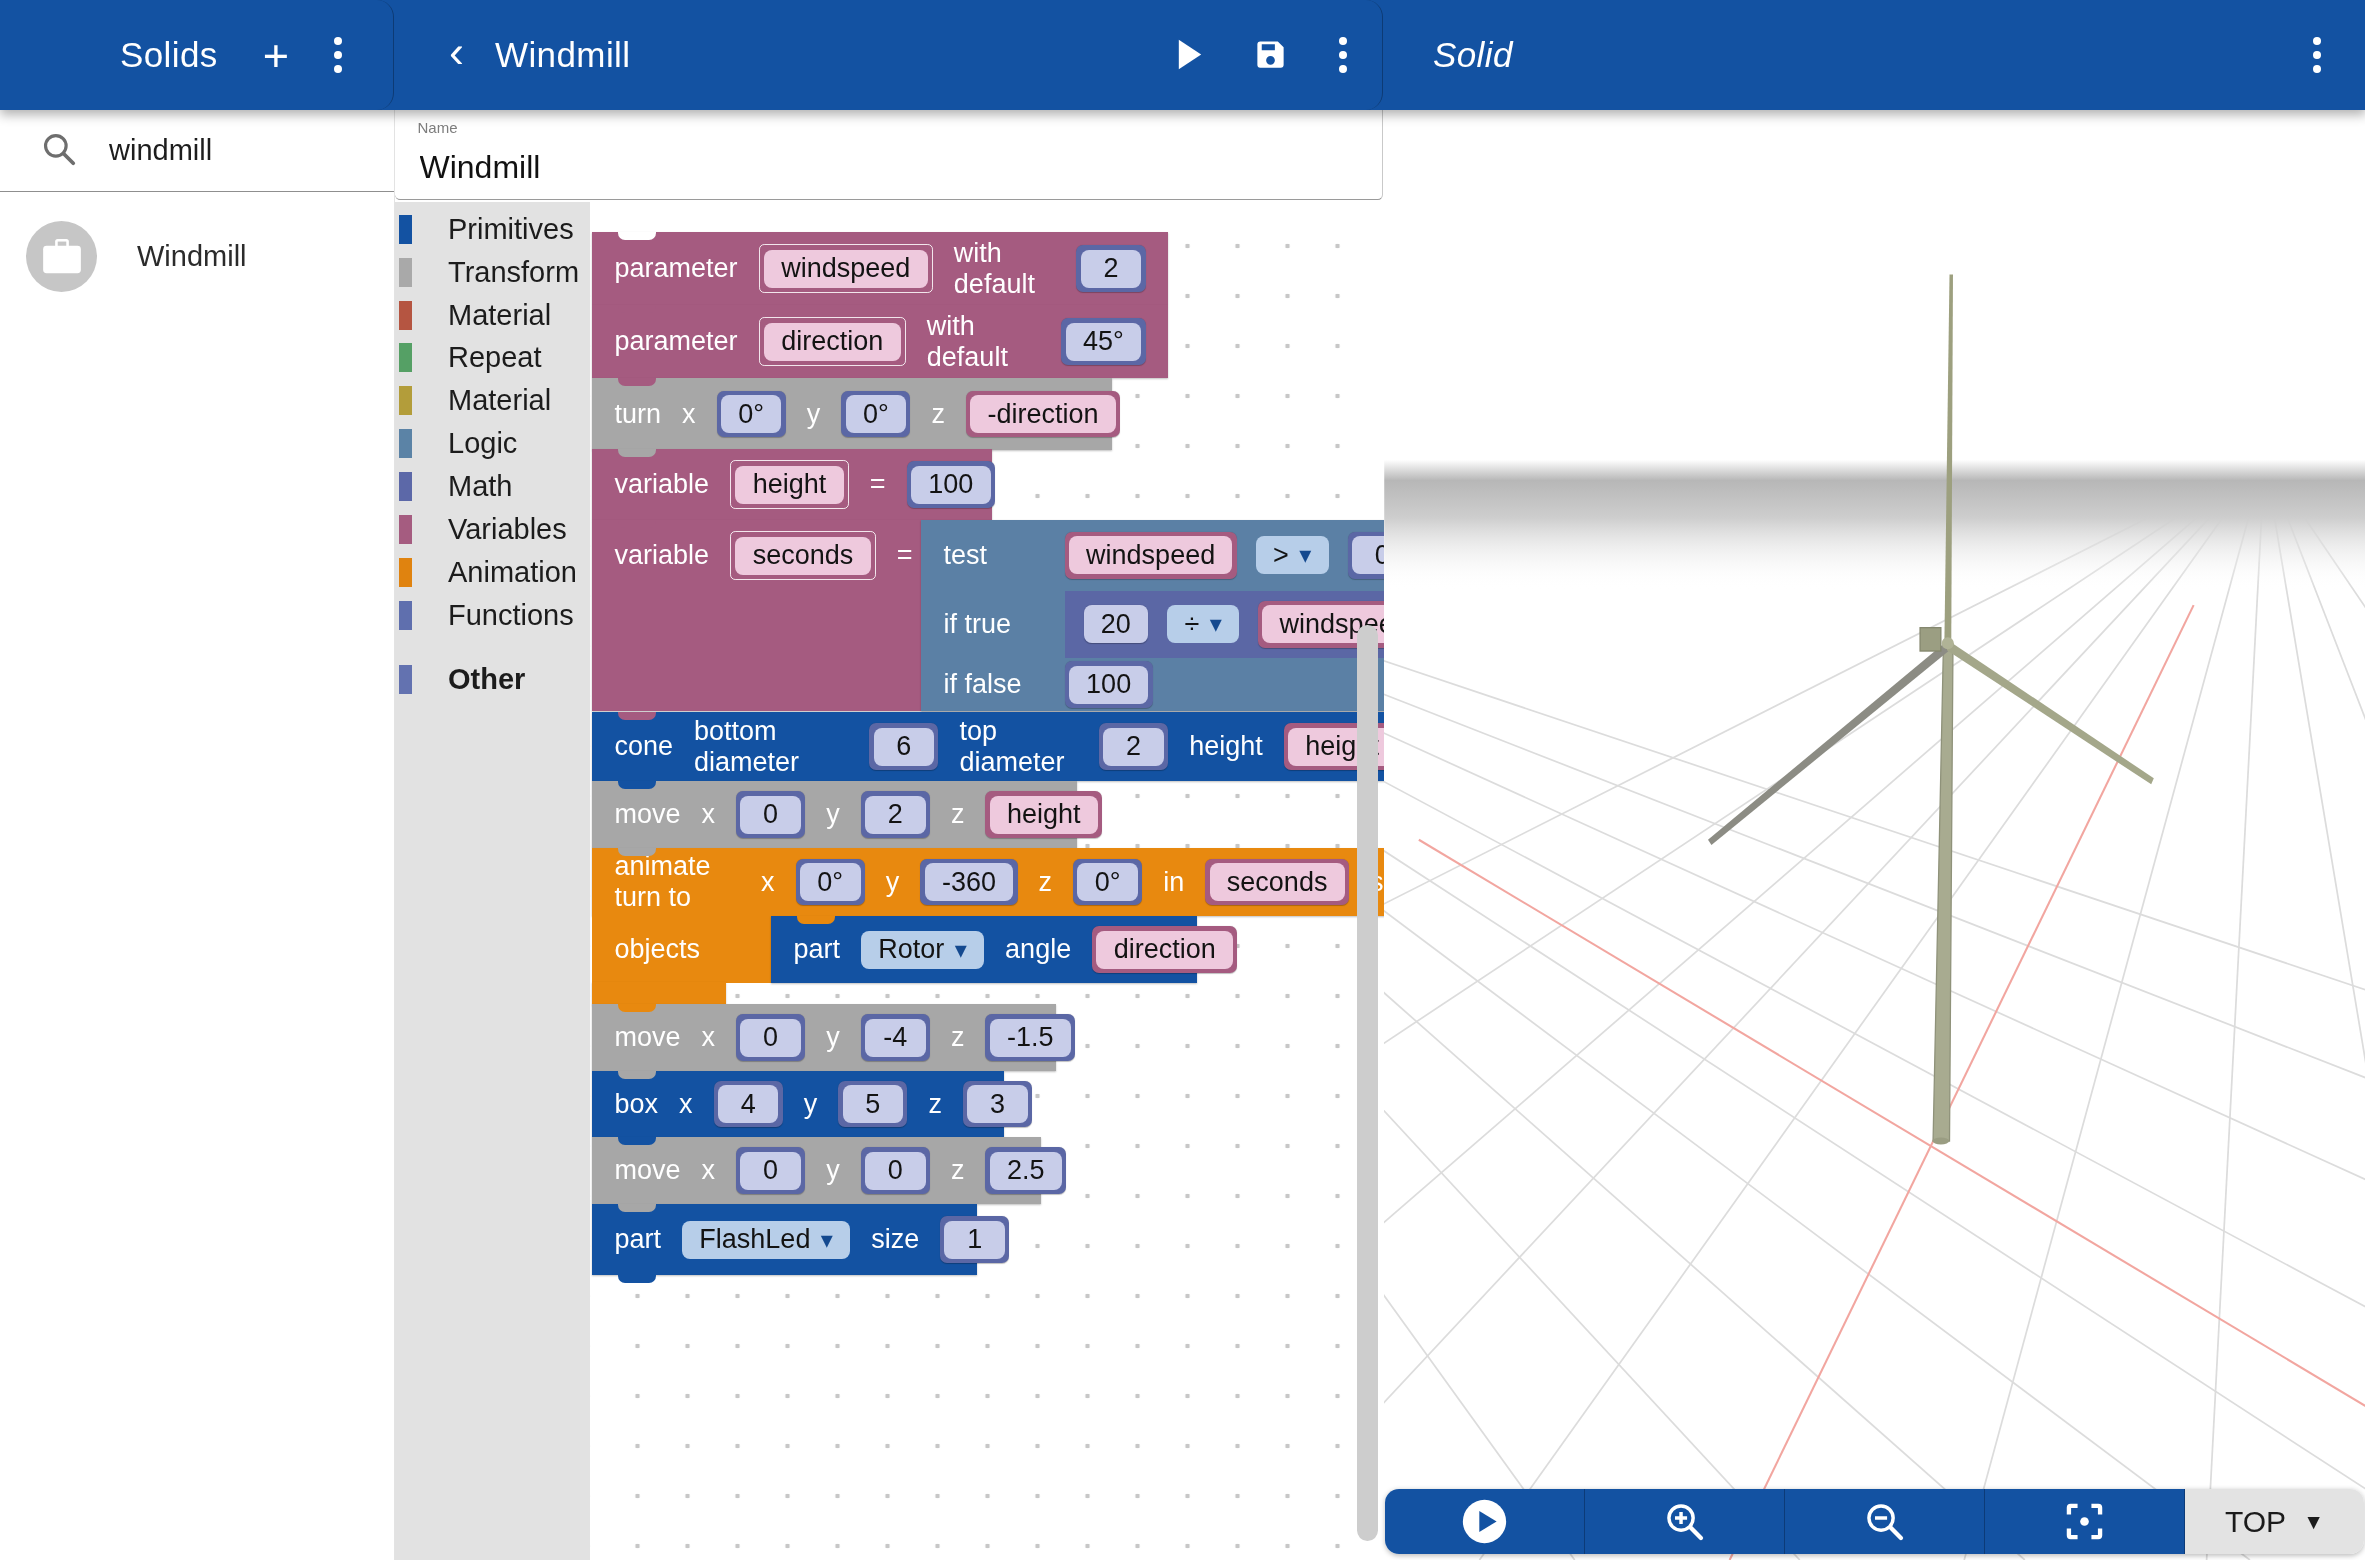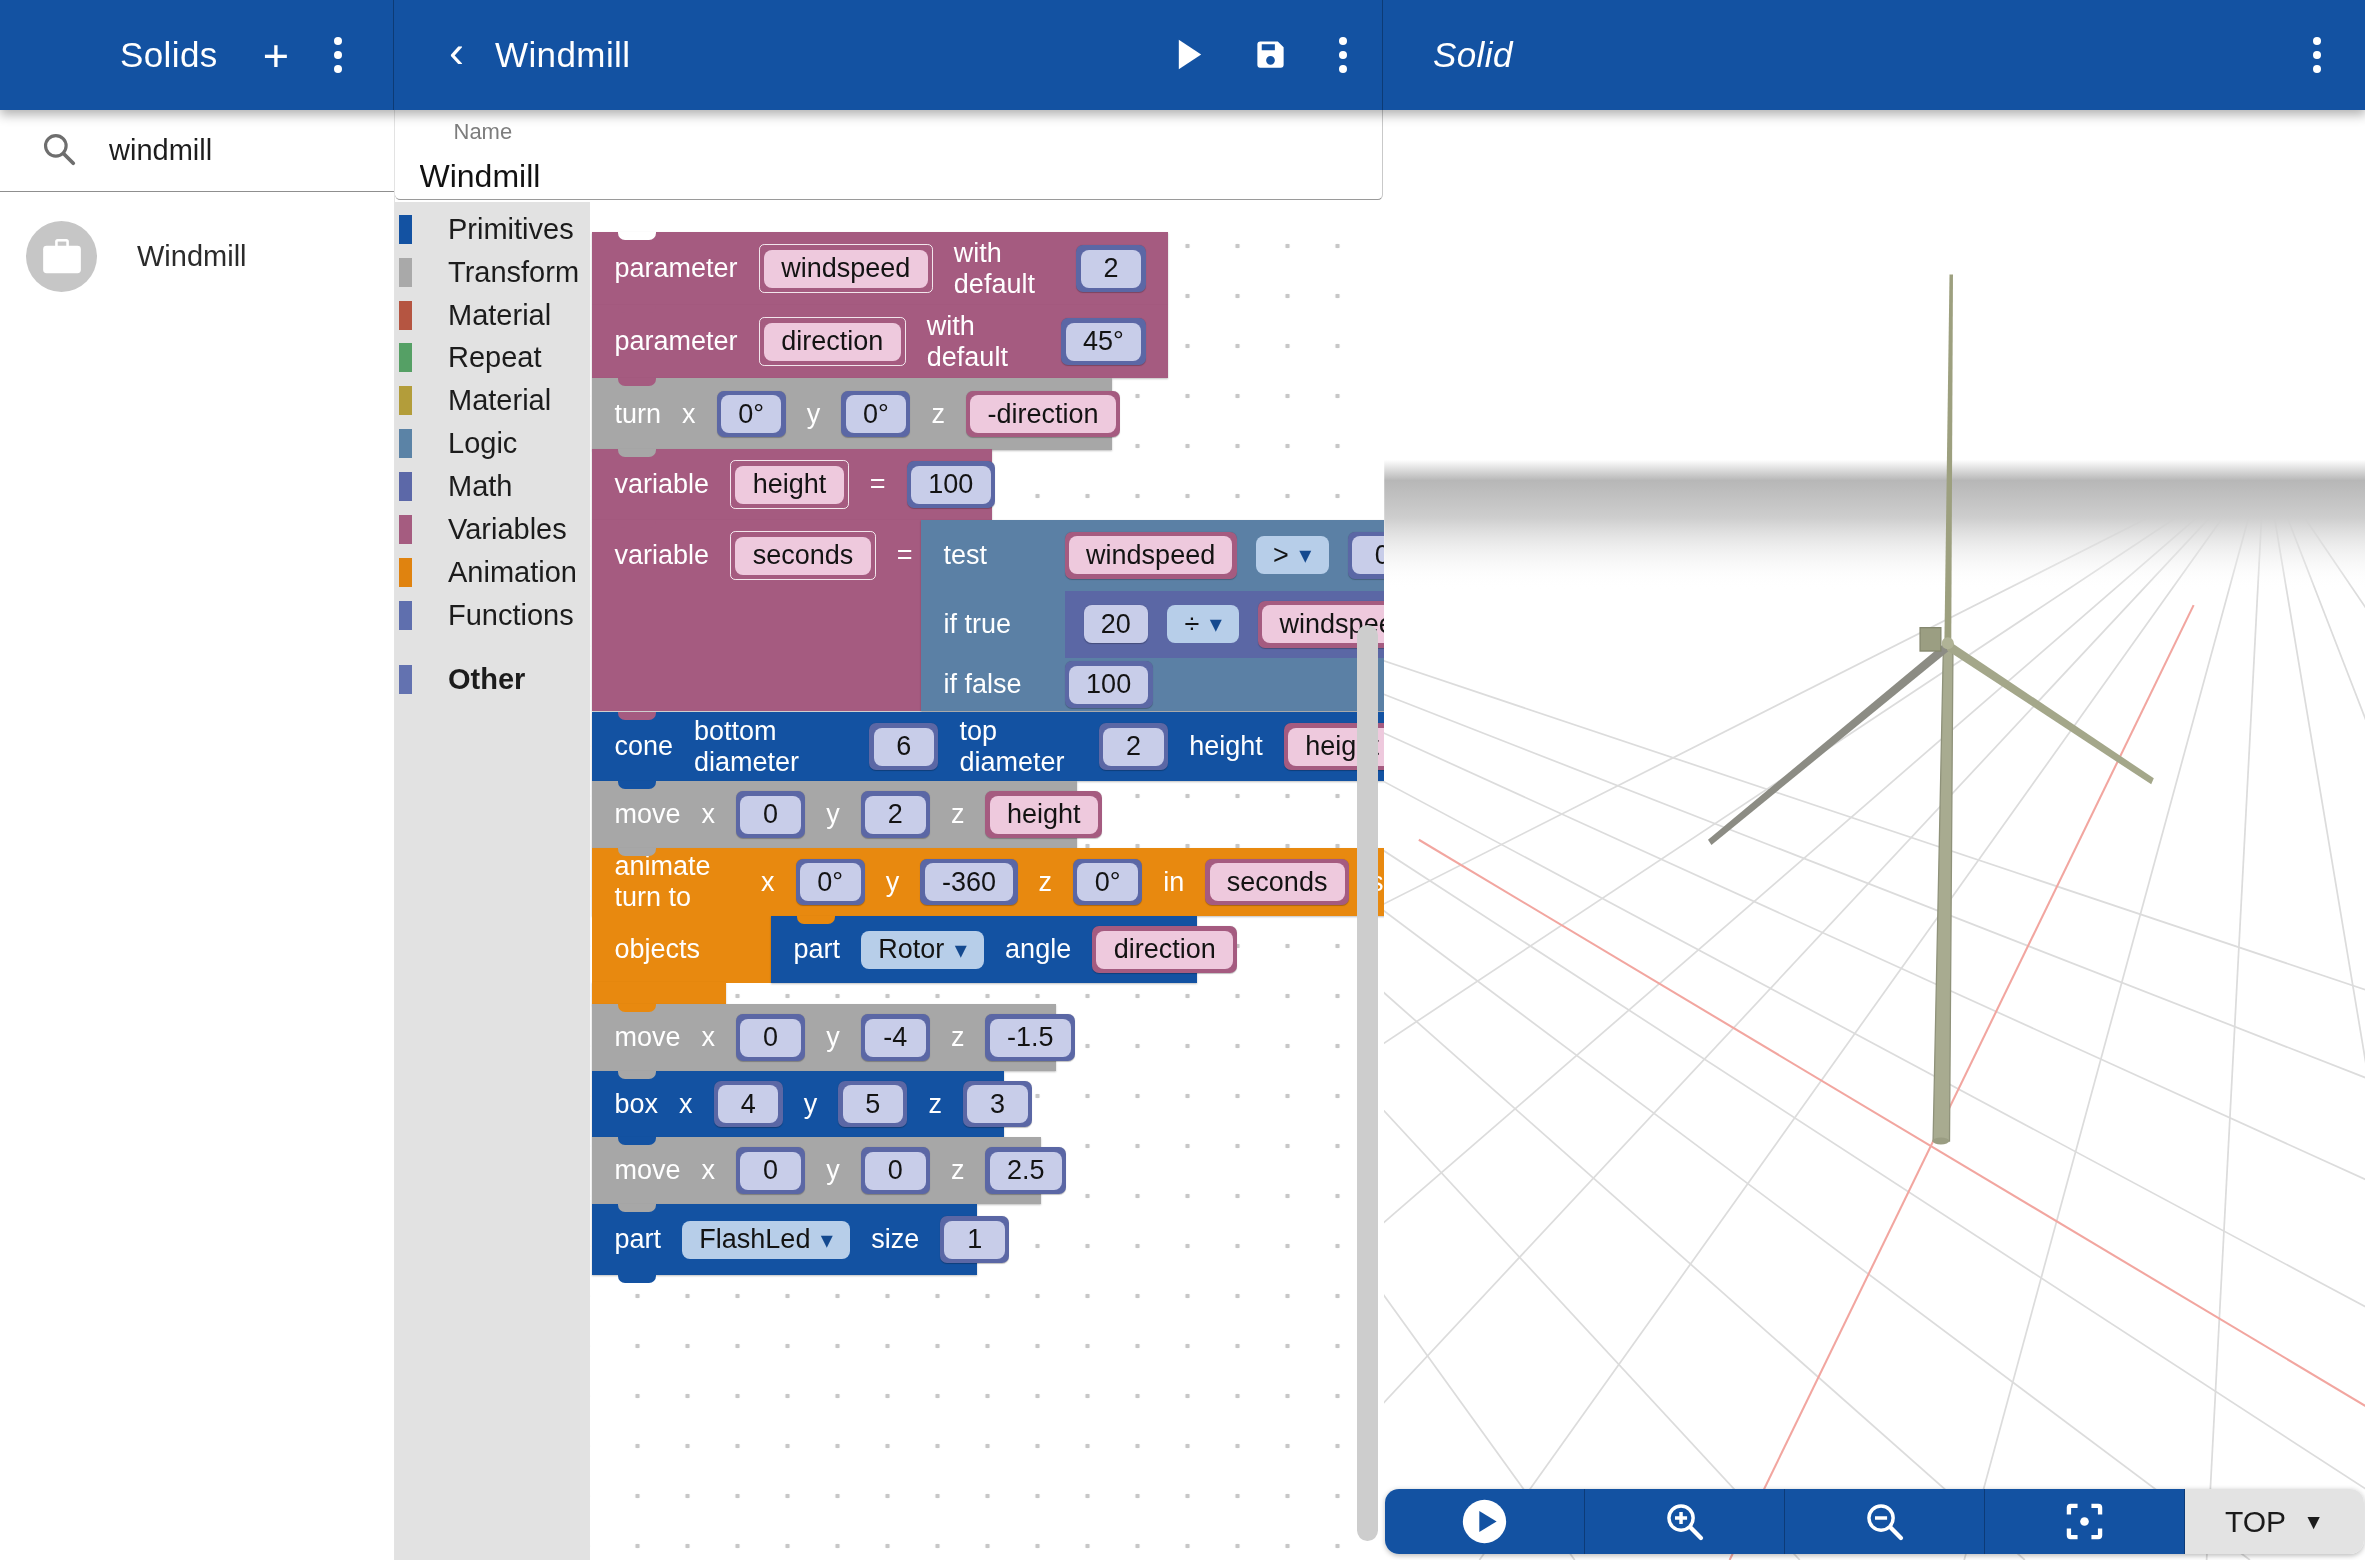--- a/index.html
+++ b/index.html
@@ -2,21 +2,21 @@
 <html style="font-size:14px"><head>
 <meta charset="utf-8">
 <style>
   html,body{margin:0;padding:0;background:#fff;font-family:"Liberation Sans",sans-serif;
     -webkit-font-smoothing:antialiased;}
   #app{position:relative;width:2366px;height:1560px;overflow:hidden;background:#fff;}
 
   
   .appbar{position:absolute;left:0;top:0;width:2366px;height:110px;background:#1352a2;
     box-shadow:0 5.2px 10.4px rgba(0,0,0,.30);z-index:50;display:flex;color:#fff;}
-  .appbar .sect{display:flex;align-items:center;height:100%;}
+  .appbar .sect{display:flex;align-items:center;height:100%;border-radius:17px;}
   .sect.s-left{width:394px;border-right:0.9px solid rgba(0,0,0,.28);padding:0 0 0 42px;box-sizing:border-box;gap:45px;}
   .sect.s-mid{width:989px;border-right:0.9px solid rgba(0,0,0,.28);padding:0 35px 0 55px;box-sizing:border-box;gap:31px;}
   .sect.s-right{flex:1;padding:0 45px 0 50px;box-sizing:border-box;font-style:italic;}
   .bar-title{font-size:35px;letter-spacing:0.4px;font-weight:400;}
   .spacer{flex:1;}
   .icn{display:flex;align-items:center;justify-content:center;cursor:pointer;}
   .hamb{width:33px;height:26px;display:flex;flex-direction:column;justify-content:space-between;}
   .hamb i{display:block;height:4.3px;background:#fff;border-radius:1.7px;}
   .plus{font-size:45px;font-weight:300;line-height:1;}
   .kebab{width:8.7px;display:flex;flex-direction:column;gap:6px;align-items:center;}
@@ -29,21 +29,21 @@
   .searchrow{position:relative;height:82px;border-bottom:1.7px solid #8f8f8f;display:flex;align-items:center;padding:0 21px 0 40px;gap:29px;box-sizing:border-box;}
   .search-input{border:none;outline:none;font-size:29px;color:#1d1d1d;width:234px;font-family:"Liberation Sans",sans-serif;background:transparent;}
   .listitem{display:flex;align-items:center;gap:40px;padding:29px 0 0 26px;cursor:pointer;}
   .avatar{width:71px;height:71px;border-radius:50%;background:#c6c6c6;display:flex;align-items:center;justify-content:center;}
   .item-label{font-size:29px;color:#2b2b2b;}
 
   
   .editor{position:absolute;left:394px;top:110px;width:989px;height:1450px;background:#fff;overflow:hidden;border-left:0.9px solid #e3e3e3;z-index:4;}
   .namebox{position:absolute;left:0;top:0;width:988px;height:90px;background:#fff;
     border-bottom:1.7px solid #9a9a9a;border-right:0.9px solid #c9c9c9;border-radius:0 0 5.2px 5.2px;box-sizing:border-box;padding:8.7px 0 0 22.5px;}
-  .namebox .nlabel{font-size:22px;color:#7d7d7d;margin-left:36px;}
+  .namebox .nlabel{font-size:15px;color:#7d7d7d;}
   .namebox input{border:none;outline:none;font-size:32px;color:#111;margin-top:12px;width:779px;font-family:"Liberation Sans",sans-serif;background:transparent;}
   .workspace{position:absolute;left:195px;top:92px;right:0;bottom:0;
     background-image:radial-gradient(circle,#c7c7c7 2.1px,rgba(0,0,0,0) 2.6px);
     background-size:50px 50px;background-position:22.5px 19px;}
   .flyout{position:absolute;left:0;top:92px;width:195px;bottom:0;background:#e2e2e2;}
   .cat{position:absolute;left:0;width:195px;height:42px;display:flex;align-items:center;cursor:pointer;}
   .cat .chip{position:absolute;left:3.5px;top:7px;width:13px;height:29px;}
   .cat .clabel{position:absolute;left:53px;font-size:29px;color:#1c1c1c;white-space:nowrap;}
 
   

